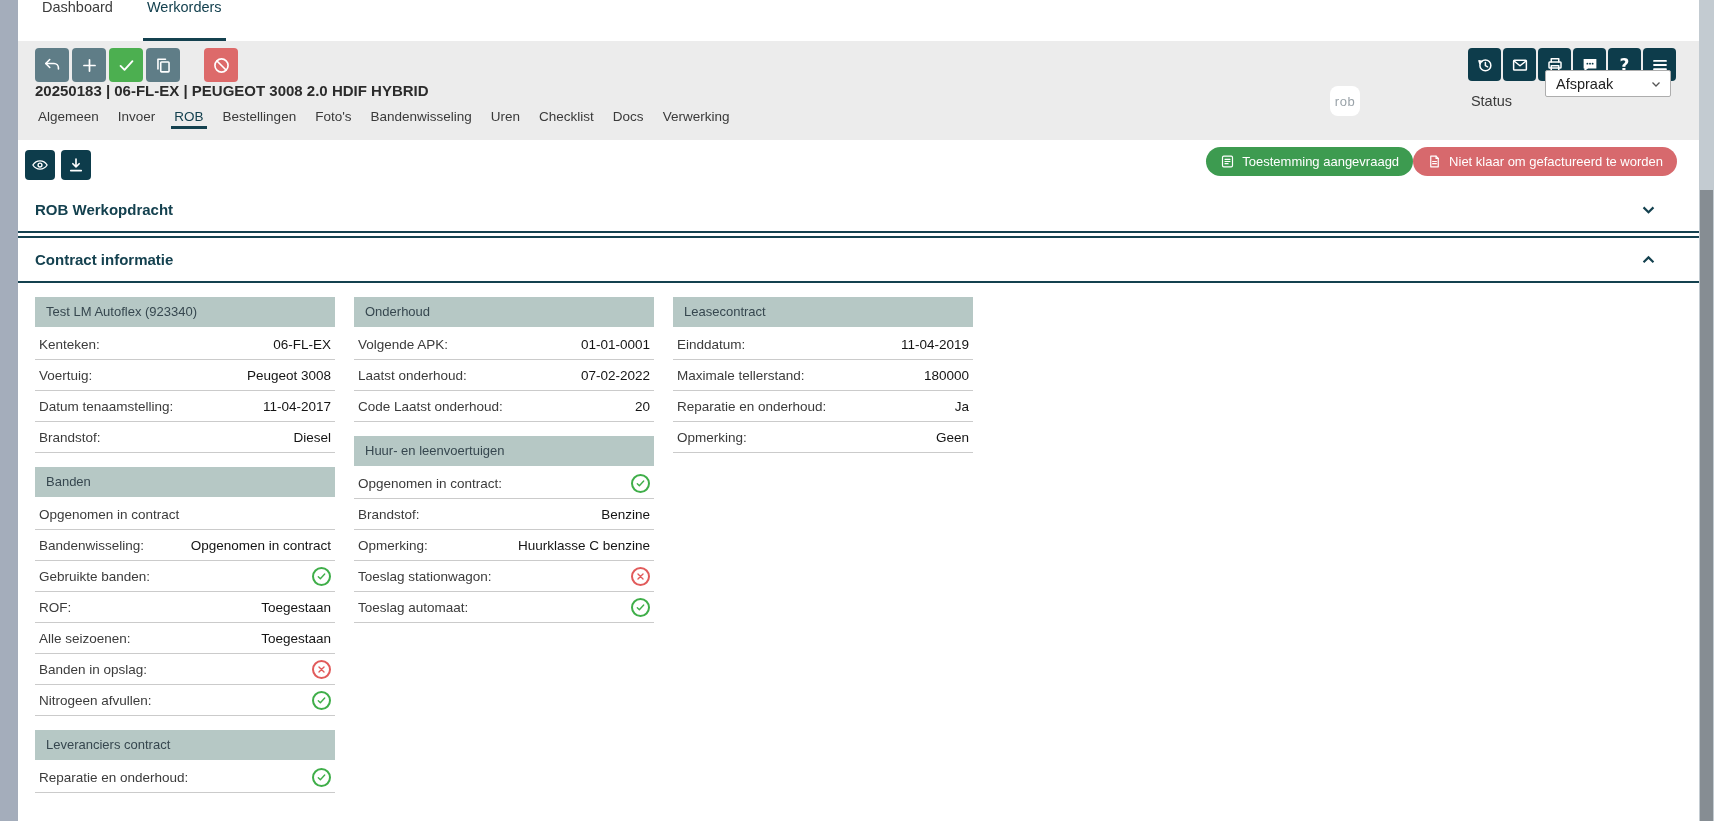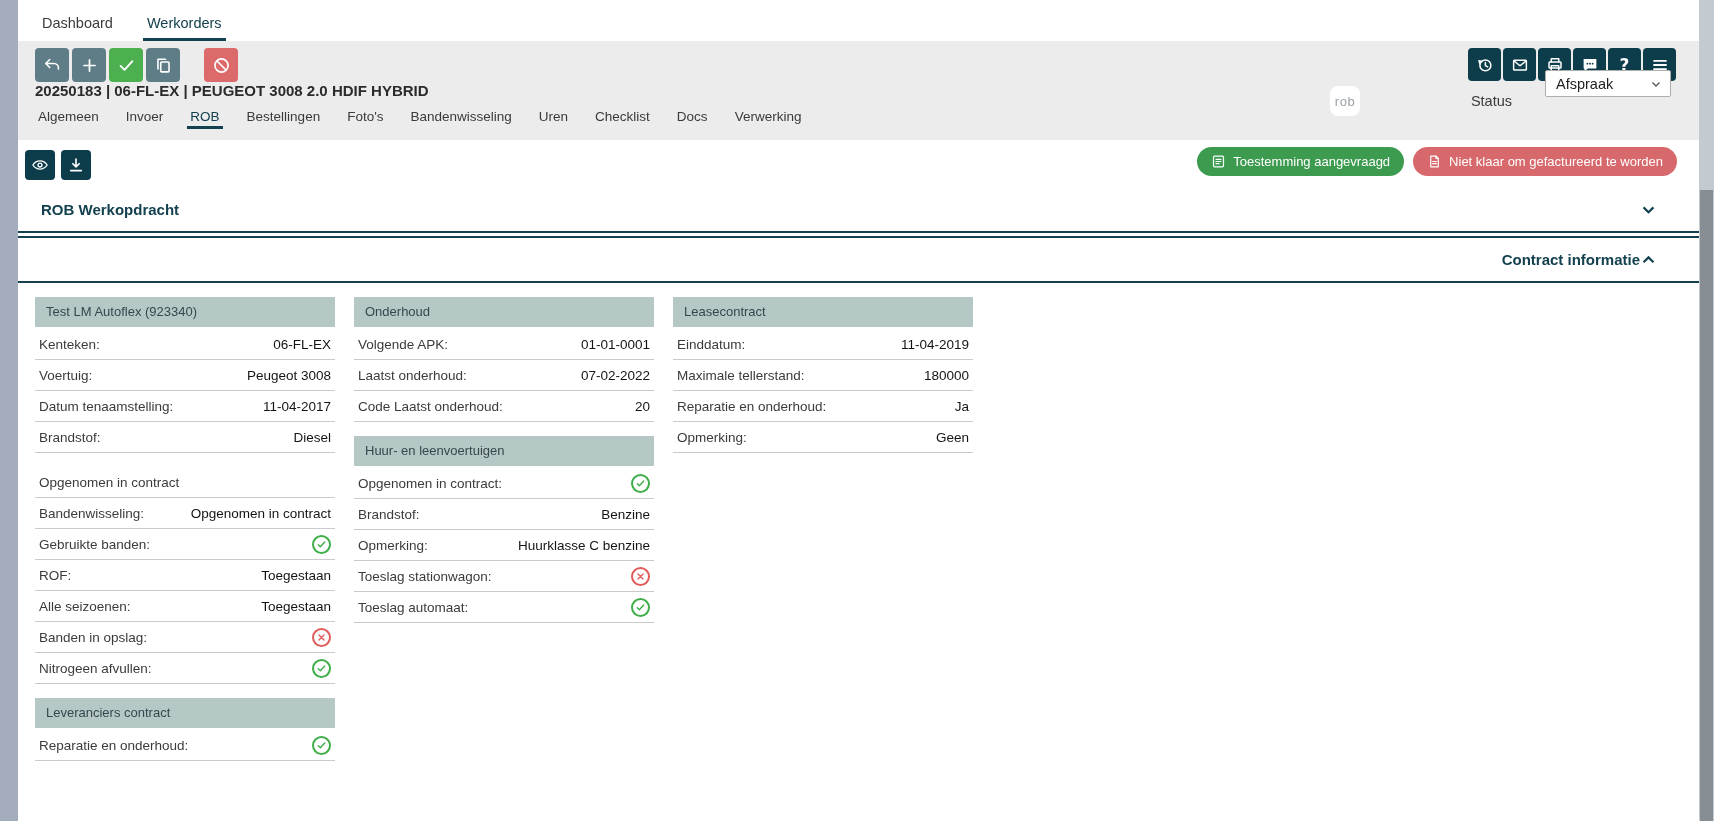--- a/index.html
+++ b/index.html
@@ -16,21 +16,21 @@
 
   .left-strip { position:absolute; left:0; top:0; width:18px; height:821px; background:#a4adbb; z-index:6; }
   .scrollbar { position:absolute; right:0; top:0; width:15px; height:821px; background:#c3cbd1; z-index:6; }
   .scrollbar .thumb { position:absolute; left:1px; top:190px; width:13px; height:631px; background:#868d93; }
 
   .app { position:absolute; left:18px; top:0; width:1681px; height:821px; }
 
   
   .topbar { height:41px; background:#fff; display:flex; align-items:flex-end; padding-left:20px; gap:26px; }
   .top-tab { font-size:14.5px; color:#3c3c3c; padding:0 4px 10px; cursor:pointer; }
-  .top-tab.active { color:var(--accent-teal); border-bottom:3px solid var(--accent-teal); padding-bottom:7px;text-align:center; }
+  .top-tab.active { color:var(--accent-teal); border-bottom:3px solid var(--accent-teal); padding-bottom:23px;text-align:center; }
 
   
   .band { background:var(--band-gray); height:99px; padding:7px 0 0 17px; position:relative; }
   .toolbar-row { display:flex; gap:3px; }
   .tbtn { width:34px; height:34px; border:none; border-radius:4px; display:flex; align-items:center; justify-content:center; color:#fff; cursor:pointer; }
   .tbtn.slate { background:var(--button-slate); }
   .tbtn.green { background:var(--button-green); }
   .tbtn.red   { background:var(--button-red); }
   .tbtn.separated { margin-left:21px; }
   .tbtn svg { width:19px; height:19px; }
@@ -42,39 +42,39 @@
 
   .title-row { margin-top:0; font-size:15px; font-weight:bold; color:#2b2b2b; }
 
   .rob-logo { position:absolute; top:45px; right:339px; width:30px; height:30px; background:#fff; border-radius:8px;
     display:flex; align-items:center; justify-content:center; color:#9aa3a9; font-size:13px; letter-spacing:.5px; }
   .status-label { position:absolute; top:52px; right:187px; font-size:14.5px; color:#3a3a3a; }
   .status-select { position:absolute; top:29px; right:28px; width:126px; height:27px; background:#fff; border:1px solid #adadad;
     border-radius:2px; display:flex; align-items:center; justify-content:space-between; padding:0 8px 0 10px; font-size:14.5px; color:#222; cursor:pointer; }
   .status-select svg { width:12px; height:12px; color:#555; }
 
-  .subtabs-row { margin-top:10px; display:flex; gap:21px; }
+  .subtabs-row { margin-top:10px; display:flex; gap:13px; }
   .sub-tab { font-size:13.5px; color:#3a3a3a; padding:0 3px 5px; cursor:pointer; }
   .sub-tab.active { color:var(--accent-teal); border-bottom:3px solid var(--accent-teal); padding-bottom:2px; }
 
   
   .content { position:relative; background:#fff; height:681px; }
   .actions-row { padding:10px 0 0 7px; display:flex; gap:6px; }
   .abtn { width:30px; height:30px; border:none; border-radius:4px; background:var(--utility-dark); color:#fff; display:flex; align-items:center; justify-content:center; cursor:pointer; }
   .abtn svg { width:18px; height:18px; }
 
-  .badges { position:absolute; top:7px; right:22px; display:flex; gap:9px; }
+  .badges { position:absolute; top:7px; right:22px; display:flex; }
   .badge { height:29px; border-radius:14.5px; display:flex; align-items:center; gap:7px; padding:0 14px; color:#fff; font-size:13px; border:none; cursor:pointer; }
   .badge.green { background:var(--badge-green); }
   .badge.red { background:var(--badge-red); }
   .badge svg { width:15px; height:15px; }
 
-  .section { display:flex; justify-content:space-between; align-items:center; height:45px; padding:0 42px 0 23px;
+  .section { display:flex; justify-content:space-between; align-items:center; height:45px; padding:0 42px 0 17px;
     border-bottom:2px solid var(--accent-teal); cursor:pointer; margin-top:8px; }
-  .section.expanded { margin-top:3px; border-top:2px solid var(--accent-teal); height:47px;justify-content:flex-end; }
+  .section.expanded { margin-top:3px; border-top:2px solid var(--accent-teal); height:47px; }
   .section .stitle { font-size:15px; font-weight:bold; color:var(--accent-teal); }
   .section svg { width:17px; height:17px; color:var(--accent-teal); }
 
   .cards { display:flex; gap:19px; margin:14px 0 0 17px; align-items:flex-start; }
   .card-col { display:flex; flex-direction:column; gap:14px; width:300px; }
   .card { width:300px; }
   .card-header { background:var(--card-header-bg); color:var(--card-header-text); font-size:13px; padding:7px 11px 8px; margin-bottom:2px; }
   .crow { display:flex; justify-content:space-between; align-items:center; height:31px; border-bottom:1px solid #cbcbcb; padding:0 4px; font-size:13.5px; }
   .crow .rlabel { color:#3b3b3b; }
   .crow .rvalue { font-weight:normal; color:#141414; text-align:right; }
@@ -294,20 +294,21 @@
             <div class="crow">
               <span class="rlabel">Datum tenaamstelling:</span>
               <span class="rvalue">11-04-2017</span>
             </div>
             <div class="crow">
               <span class="rlabel">Brandstof:</span>
               <span class="rvalue">Diesel</span>
             </div>
           </div>
           <div class="card">
+            <div class="card-header">Banden</div>
             <div class="crow">
               <span class="rlabel">Opgenomen in contract</span>
             </div>
             <div class="crow">
               <span class="rlabel">Bandenwisseling:</span>
               <span class="rvalue">Opgenomen in contract</span>
             </div>
             <div class="crow">
               <span class="rlabel">Gebruikte banden:</span>
               <span class="cicon check">

